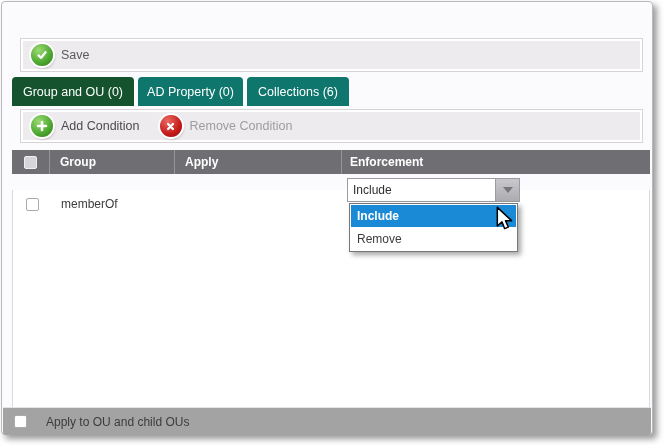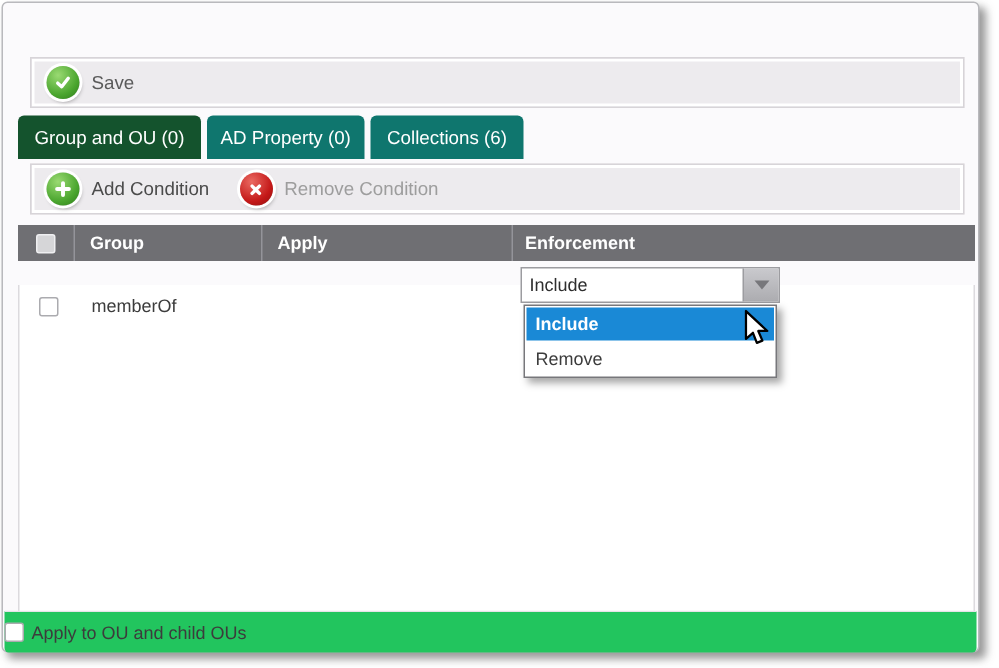--- a/index.html
+++ b/index.html
@@ -84,22 +84,22 @@
                  border-top:6px solid #77777b; }
 
   .droplist { position:absolute; left:347px; top:201px; width:169px; background:#ffffff;
               border:1px solid #77777b; box-shadow:3px 3px 5px rgba(0,0,0,.35); z-index:5; }
   .drop-item { height:22px; display:flex; align-items:center; padding-left:6px;
                font-size:12px; color:#3c3c3c; margin:1px; cursor:pointer; }
   .drop-item.highlight { background:#1a89d6; color:#ffffff; font-weight:bold; }
 
   
   .footer { position:absolute; left:1px; right:1px; top:405px; height:28px;
-            background:#22c55e; border-top:1px solid #e5e3e7; border-radius:0 0 3px 3px;
-            display:flex; align-items:center; gap:5px; }
+            background:#a3a3a3; border-top:1px solid #e5e3e7; border-radius:0 0 3px 3px;
+            display:flex; align-items:center; padding-left:11px; gap:19px; }
   .footer-label { font-size:12px; color:#3c3c3c; }
 
   .cursor { position:absolute; left:495px; top:206px; z-index:9; pointer-events:none; }
 </style>
 </head>
 <body>
 
 <div class="stage">
   <div class="window">
 

